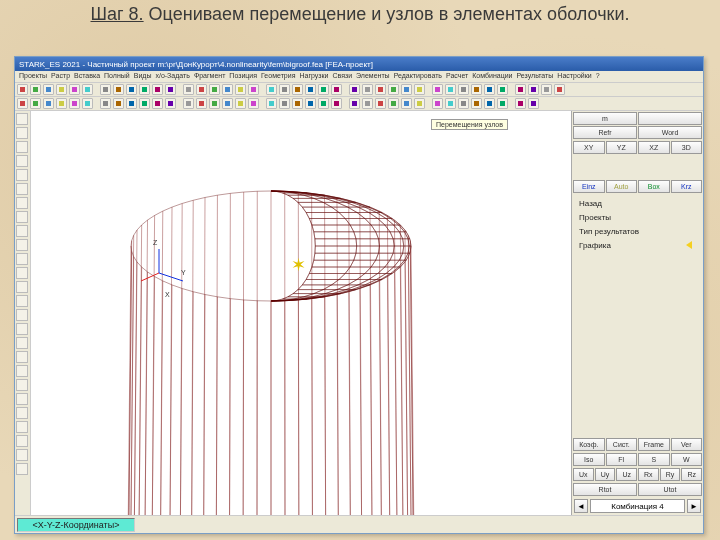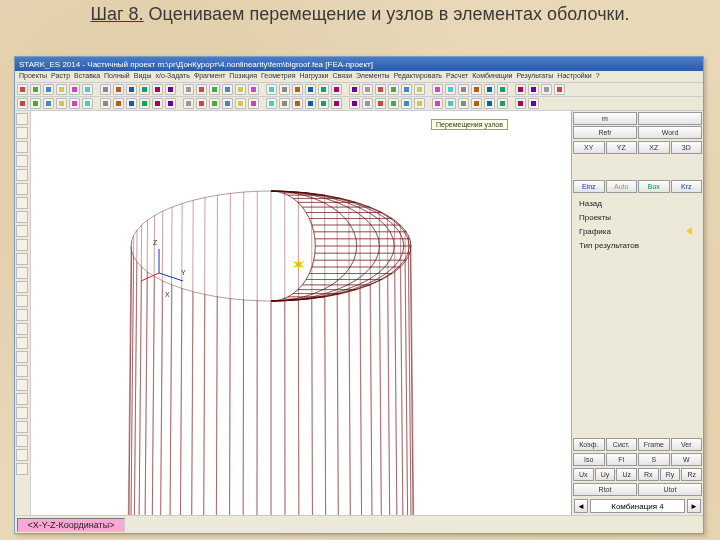--- a/index.html
+++ b/index.html
@@ -31,35 +31,35 @@
   .einz-row .btn:nth-child(1){ color:#1030c0; }
   .einz-row .btn:nth-child(2){ color:#a0a040; }
   .einz-row .btn:nth-child(3){ color:#109030; }
   .einz-row .btn:nth-child(4){ color:#1030c0; }
   .spacer { flex: 1; }
   .combo-row { display: flex; align-items: center; padding: 2px; gap: 2px; }
   .combo-arrow { width: 14px; height: 14px; background: linear-gradient(#fdfdfd,#e4e4e4); border: 1px solid #999; display:flex; align-items:center; justify-content:center; font-size:8px; }
   .combo-text { flex:1; height:14px; background:#fff; border:1px solid #999; font-size:8px; display:flex; align-items:center; justify-content:center; }
   .statusbar { height: 18px; background:#ece9d8; border-top:1px solid #ccc; display:flex; align-items:center; font-size:9px; color:#222; }
   .status-left { flex:1; padding:0 6px; background:#fff; margin:2px; height:14px; border:1px inset #ccc; display:flex; align-items:center; }
-  .status-right { width:108px; margin:2px; height:14px; border:1px inset #ccc; background:#f9a8d4; display:flex; align-items:center; justify-content:center; }
+  .status-right { width:118px; margin:2px; height:14px; border:1px inset #ccc; background:#5eead4; display:flex; align-items:center; justify-content:center; }
   .mesh { position:absolute; left:60px; top:20px; width:360px; height:390px; }
   .tooltip { position:absolute; left:400px; top:8px; padding:1px 4px; background:#ffffe1; border:1px solid #999; font-size:7px; color:#333; }
   .axis-lbl { position:absolute; font-size:7px; color:#333; }
 </style>
 </head>
 <body>
 
 <div class="page-title">
   <span class="step">Шаг 8.</span><span> Оцениваем перемещение и узлов в элементах оболочки.</span>
 </div>
 
 <div class="app-window">
   <div class="titlebar">
-    <span class="titlebar-text">STARK_ES 2014 - Частичный проект m:\pr\ДонКурорт\4.nonlinearity\fem\bigroof.fea  [FEA-проект]</span>
+    <span class="titlebar-text">STARK_ES 2021 - Частичный проект m:\pr\ДонКурорт\4.nonlinearity\fem\bigroof.fea  [FEA-проект]</span>
   </div>
   <div class="menubar" id="menubar"><span>Проекты</span><span>Растр</span><span>Вставка</span><span>Полный</span><span>Виды</span><span>x/o-Задать</span><span>Фрагмент</span><span>Позиция</span><span>Геометрия</span><span>Нагрузки</span><span>Связи</span><span>Элементы</span><span>Редактировать</span><span>Расчет</span><span>Комбинации</span><span>Результаты</span><span>Настройки</span><span>?</span></div>
 
   <div class="toolbar-row" id="tb1">
       <div class="tool-icon" style="--ic: #c44;"></div>
       <div class="tool-icon" style="--ic: #4a4;"></div>
       <div class="tool-icon" style="--ic: #48c;"></div>
       <div class="tool-icon" style="--ic: #cc4;"></div>
       <div class="tool-icon" style="--ic: #c4c;"></div>
       <div class="tool-icon" style="--ic: #4cc;"></div>
@@ -323,22 +323,22 @@
       <div style="height:24px"></div>
       <div class="grid4 einz-row">
         <div class="btn small">Einz</div>
         <div class="btn small">Auto</div>
         <div class="btn small">Box</div>
         <div class="btn small">Krz</div>
       </div>
       <div class="lbl-list">
         <div>Назад</div>
         <div>Проекты</div>
+        <div>Тип результатов</div>
         <div><span>Графика</span><span class="yellow-arrow"></span></div>
-        <div>Тип результатов</div>
       </div>
       <div class="spacer"></div>
       <div class="grid4">
         <div class="btn small">Коэф.</div>
         <div class="btn small">Сист.</div>
         <div class="btn small">Frame</div>
         <div class="btn small">Ver</div>
       </div>
       <div class="grid4">
         <div class="btn small">Iso</div>

